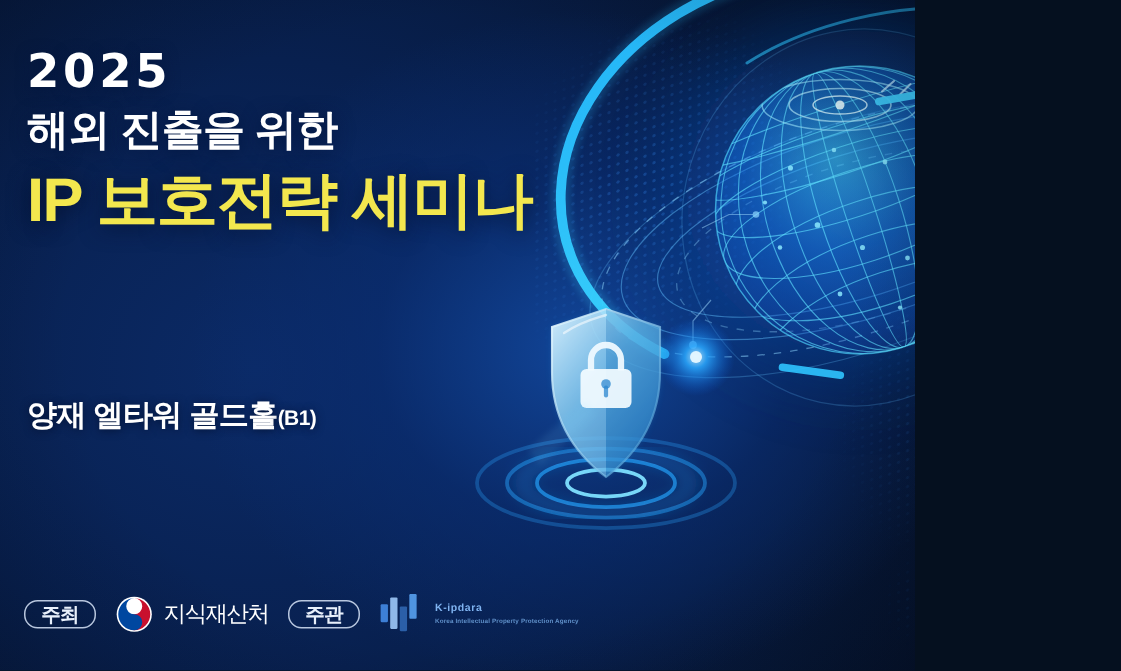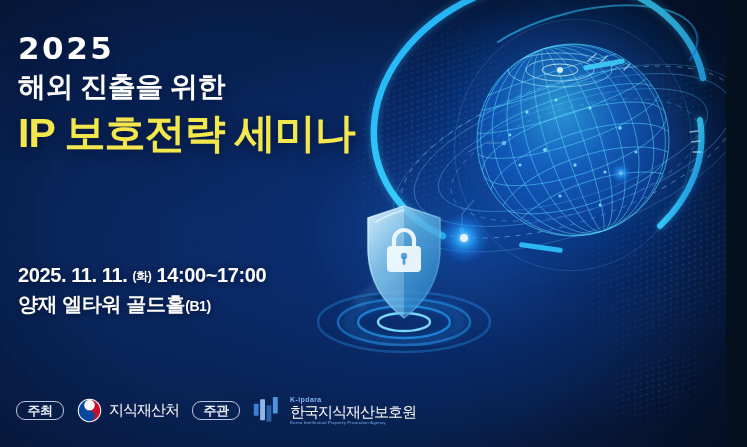--- a/index.html
+++ b/index.html
@@ -1,21 +1,21 @@
 <!DOCTYPE html>
 <html lang="ko"><head>
 <meta charset="utf-8">
 <title>IP Seminar Poster</title>
 <style>
   html,body{margin:0;padding:0;background:#05101f;}
   body{font-family:"Liberation Sans","DejaVu Sans",sans-serif;}
 
   #poster{
     position:relative;
-    width:726px;height:447px;
+    width:610px;height:447px;
     overflow:hidden;
     background:
       radial-gradient(ellipse 60% 70% at 64% 52%, rgba(18,72,158,.95) 0%, rgba(10,46,115,.65) 38%, rgba(7,28,72,0) 72%),
       radial-gradient(ellipse 90% 110% at 28% 55%, #0b2a66 0%, #08204f 42%, #061634 78%, #050f24 100%),
       linear-gradient(135deg,#07101f 0%,#08193b 35%,#0a2050 60%,#061228 100%);
   }
 
   
   .dots{
     position:absolute;
@@ -302,25 +302,20 @@
 
   <div id="vignette"></div>
 
   <div id="text-block">
     <div id="year">2025</div>
     <div id="headline">해외 진출을 위한</div>
     <div id="subhead" style="color: rgb(243, 231, 78);">IP 보호전략 세미나</div>
   </div>
 
   <div id="info-block">
-    <div class="info-line" id="info-date">
-      <span>2025. 11. 11.</span>
-      <span class="weekday">(화)</span>
-      <span>14:00~17:00</span>
-    </div>
     <div class="info-line" id="info-venue">
       <span>양재 엘타워 골드홀</span><span class="floor">(B1)</span>
     </div>
   </div>
 
   <div id="footer">
 
     <div class="role-pill">주최</div>
     <div class="org">
       <svg class="logo-mark" width="25" height="25" viewBox="0 0 48 48">
@@ -334,19 +329,18 @@
     <div class="role-pill">주관</div>
     <div class="org">
       <svg class="logo-mark" width="30" height="27" viewBox="0 0 40 36">
         <rect x="1" y="9" width="6.5" height="16" rx="1" fill="#3d7fd6"></rect>
         <rect x="9.5" y="3" width="6.5" height="28" rx="1" fill="#8fb8e8"></rect>
         <rect x="18" y="11" width="6.5" height="22" rx="1" fill="#2b5fa8"></rect>
         <rect x="26.5" y="0" width="6.5" height="22" rx="1" fill="#4f94e0"></rect>
       </svg>
       <div class="org-block">
         <span class="org-top">K-ipdara</span>
-        <span class="org-name">한국지식재산보호원</span>
         <span class="org-sub">Korea Intellectual Property Protection Agency</span>
       </div>
     </div>
   </div>
 
 </div>
 
 </body></html>

